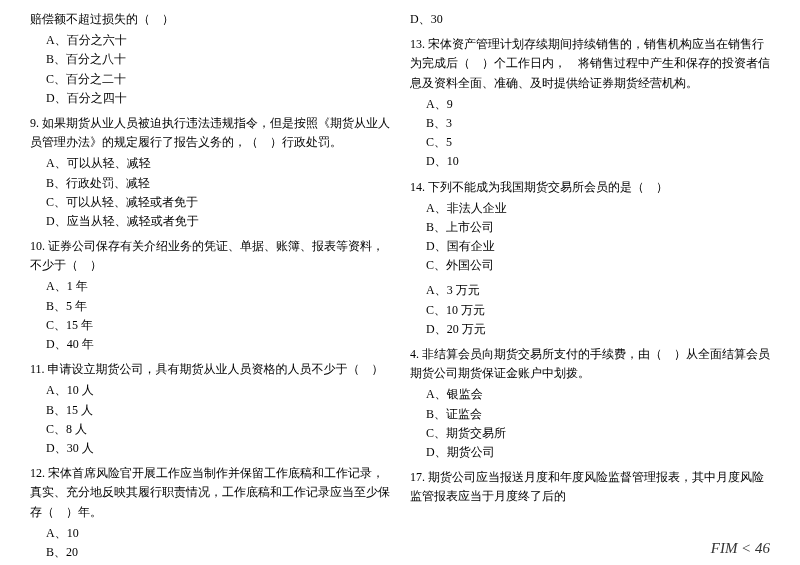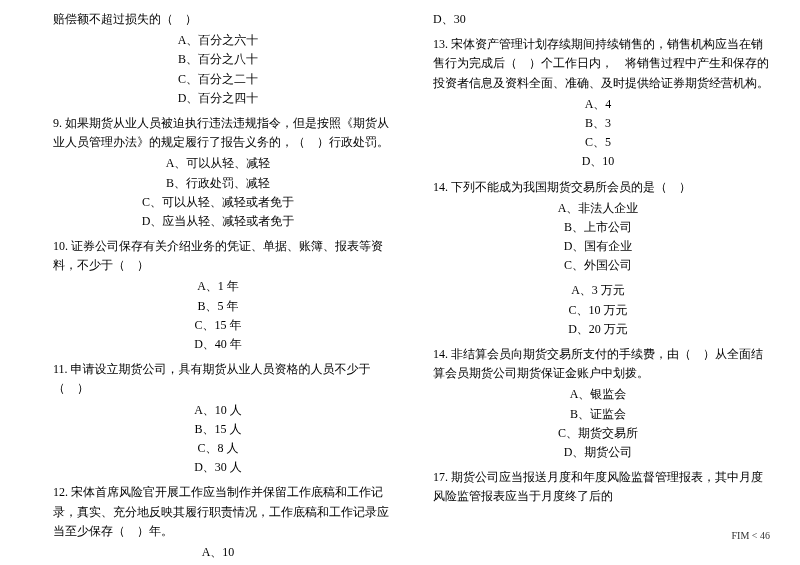--- a/index.html
+++ b/index.html
@@ -24,26 +24,24 @@
       flex: 1;
       min-width: 0;
     }
     .question-block {
       margin-bottom: 6px;
       line-height: 1.6;
     }
     .question-text {
       text-indent: 0;
       margin-bottom: 2px;
-      margin-left: 23px;
     }
     .option {
       margin-left: 16px;
       line-height: 1.6;
-      text-align: center;
     }
   </style>
 </head>
 <body>
 
 <div class="page-container">
 
   <div class="column">
 
     <div class="question-block">
@@ -88,48 +86,48 @@
   </div>
 
   <div class="column">
 
     <div class="question-block">
       <div class="question-text">D、30</div>
     </div>
 
     <div class="question-block">
       <div class="question-text">13. 宋体资产管理计划存续期间持续销售的，销售机构应当在销售行为完成后（　）个工作日内，　将销售过程中产生和保存的投资者信息及资料全面、准确、及时提供给证券期货经营机构。</div>
-      <div class="option">A、4</div>
+      <div class="option">A、9</div>
       <div class="option">B、3</div>
       <div class="option">C、5</div>
       <div class="option">D、10</div>
     </div>
 
     <div class="question-block">
       <div class="question-text">14. 下列不能成为我国期货交易所会员的是（　）</div>
       <div class="option">A、非法人企业</div>
       <div class="option">B、上市公司</div>
       <div class="option">D、国有企业</div>
       <div class="option">C、外国公司</div>
     </div>
 
     <div class="question-block">
       <div class="option">A、3 万元</div>
       <div class="option">C、10 万元</div>
       <div class="option">D、20 万元</div>
     </div>
 
     <div class="question-block">
-      <div class="question-text">14. 非结算会员向期货交易所支付的手续费，由（　）从全面结算会员期货公司期货保证金账户中划拨。</div>
+      <div class="question-text">4. 非结算会员向期货交易所支付的手续费，由（　）从全面结算会员期货公司期货保证金账户中划拨。</div>
       <div class="option">A、银监会</div>
       <div class="option">B、证监会</div>
       <div class="option">C、期货交易所</div>
       <div class="option">D、期货公司</div>
     </div>
 
     <div class="question-block">
       <div class="question-text">17. 期货公司应当报送月度和年度风险监督管理报表，其中月度风险监管报表应当于月度终了后的</div>
     </div>
 
   </div>
 </div>
 
-<div style="position:absolute; bottom: 24px; right: 30px; font-size:10px; color:#333;">FIM &lt; 46</div>
+<div style="position:absolute; bottom: 8px; right: 30px; font-size:15px; color:#333;font-style:italic;">FIM &lt; 46</div>
 
 </body></html>

